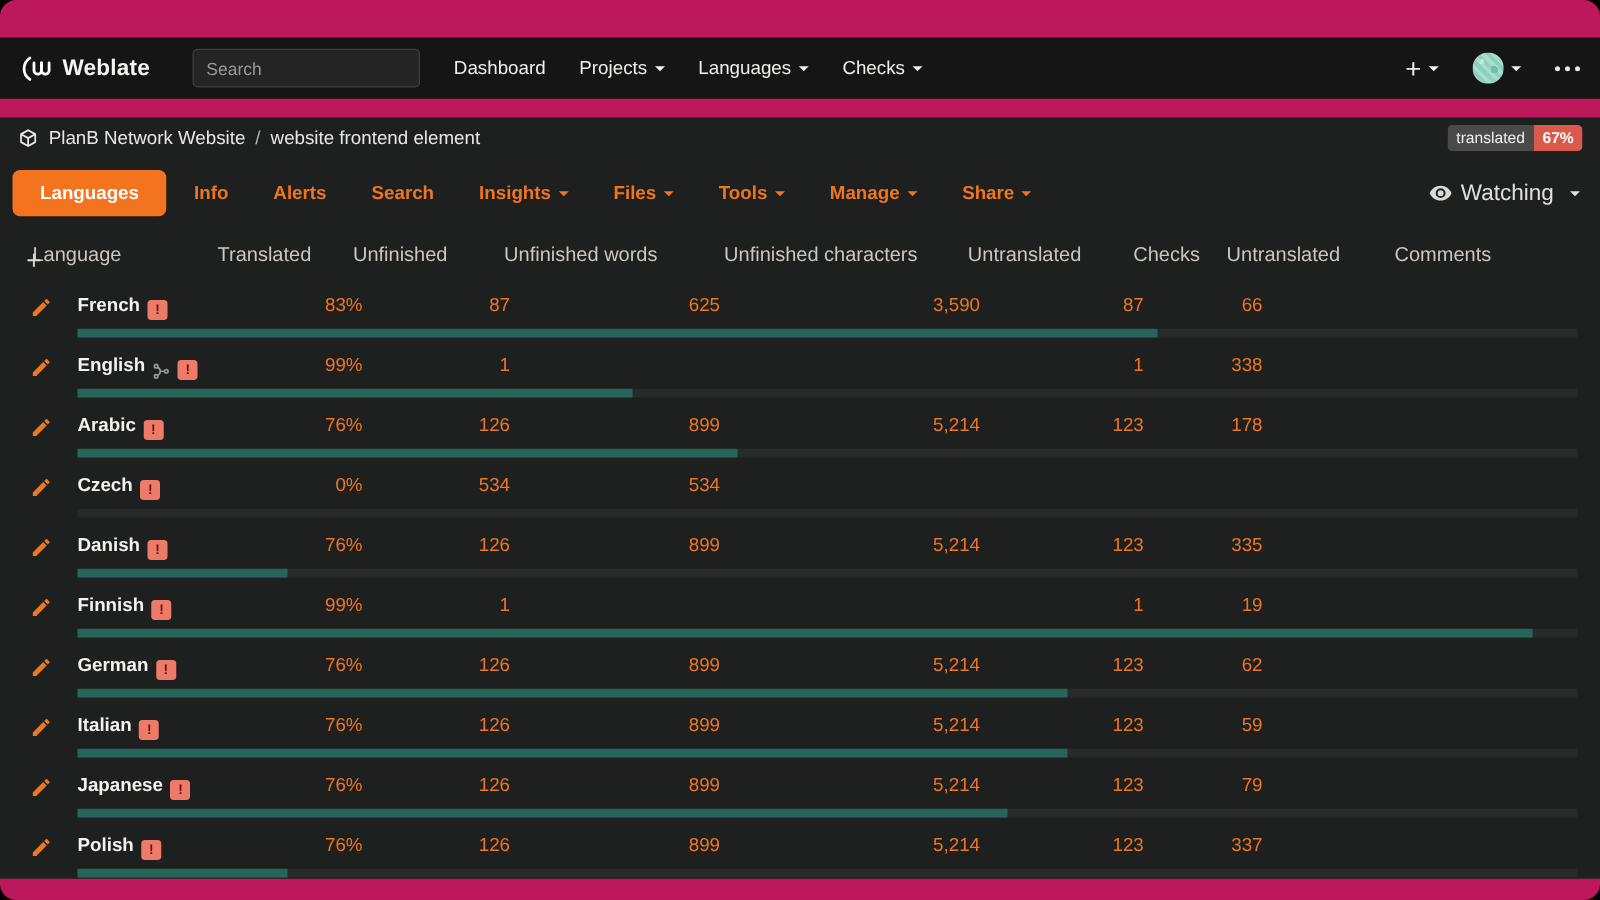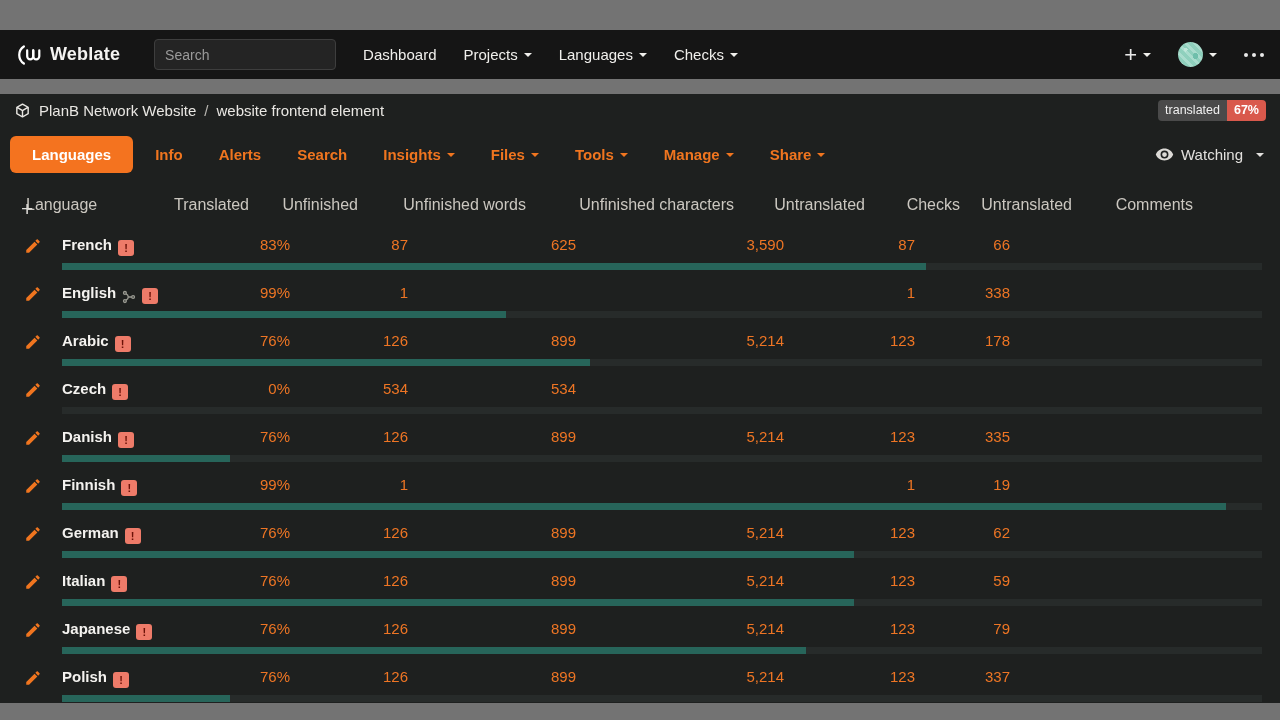--- a/index.html
+++ b/index.html
@@ -1,21 +1,21 @@
 <!DOCTYPE html>
 <html style="--navbar_bg: #151515; --page_bg: #1e201f; --accent_orange: #f0751f; --active_tab: #f4731f; --number_orange: #ee7524; --bar_fill: #27655a; --bar_track: #272b2a; --alert_bg: #ee7b69; --alert_fg: #6b1107; --badge_gray: #4a4a4a; --badge_red: #d9594c;"><head>
 <meta charset="utf-8">
 <style>
   html,body{margin:0;padding:0;}
   body{
     width:1280px;height:720px;overflow:hidden;background:#000;
     font-family:"Liberation Sans","DejaVu Sans",sans-serif;
     -webkit-font-smoothing:antialiased;
   }
-  .screen{position:relative;width:1280px;height:720px;background:#737373;}
+  .screen{position:relative;width:1280px;height:720px;background:#be185d;border-radius:13px;}
 
   
   nav.topnav{
     position:absolute;top:30px;left:0;width:1280px;height:49px;
     background:var(--navbar_bg,#151515);
     display:flex;align-items:center;box-sizing:border-box;padding:0 16px;
   }
   .brand{display:flex;align-items:center;gap:9px;color:#fff;cursor:pointer;margin-right:34px;}
   .brand .brand-name{font-size:18px;font-weight:700;color:#f4f3f1;letter-spacing:.2px;}
   .search{
@@ -51,21 +51,21 @@
   .tr-badge .tr-value{background:var(--badge_red,#d9594c);color:#fff;padding:4px 7px;font-weight:600;}
 
   
   .tabbar{display:flex;align-items:center;padding:9px 16px 0 10px;}
   .tabs{display:flex;align-items:center;gap:36px;}
   .tab{color:var(--accent_orange,#f0751f);font-size:15px;font-weight:600;cursor:pointer;display:flex;align-items:center;white-space:nowrap;}
   .tab.active{
     background:var(--active_tab,#f4731f);color:#fff;border-radius:6px;
     padding:10px 22px;font-weight:700;margin-right:-14px;
   }
-  .watching{margin-left:auto;display:flex;align-items:center;gap:7px;color:#e2e0dd;font-size:15px;cursor:pointer;}
+  .watching{margin-left:auto;display:flex;align-items:center;gap:7px;color:#e2e0dd;font-size:18px;cursor:pointer;}
 
   
   .table{margin-top:23px;}
   .cells{display:grid;grid-template-columns:148px 80px 118px 168px 208px 131px 95px 112px 121px;width:1181px;}
   .thead{position:relative;height:30px;}
   .plus-add{position:absolute;left:21px;top:0;color:#dcdad6;font-size:21px;font-weight:400;cursor:pointer;line-height:26px;}
   .thead .cells{margin-left:26px;color:#cbc7c0;font-size:16px;}
   .hcell{white-space:nowrap;}
   .hcell.num{text-align:right;padding-right:14px;}
 

